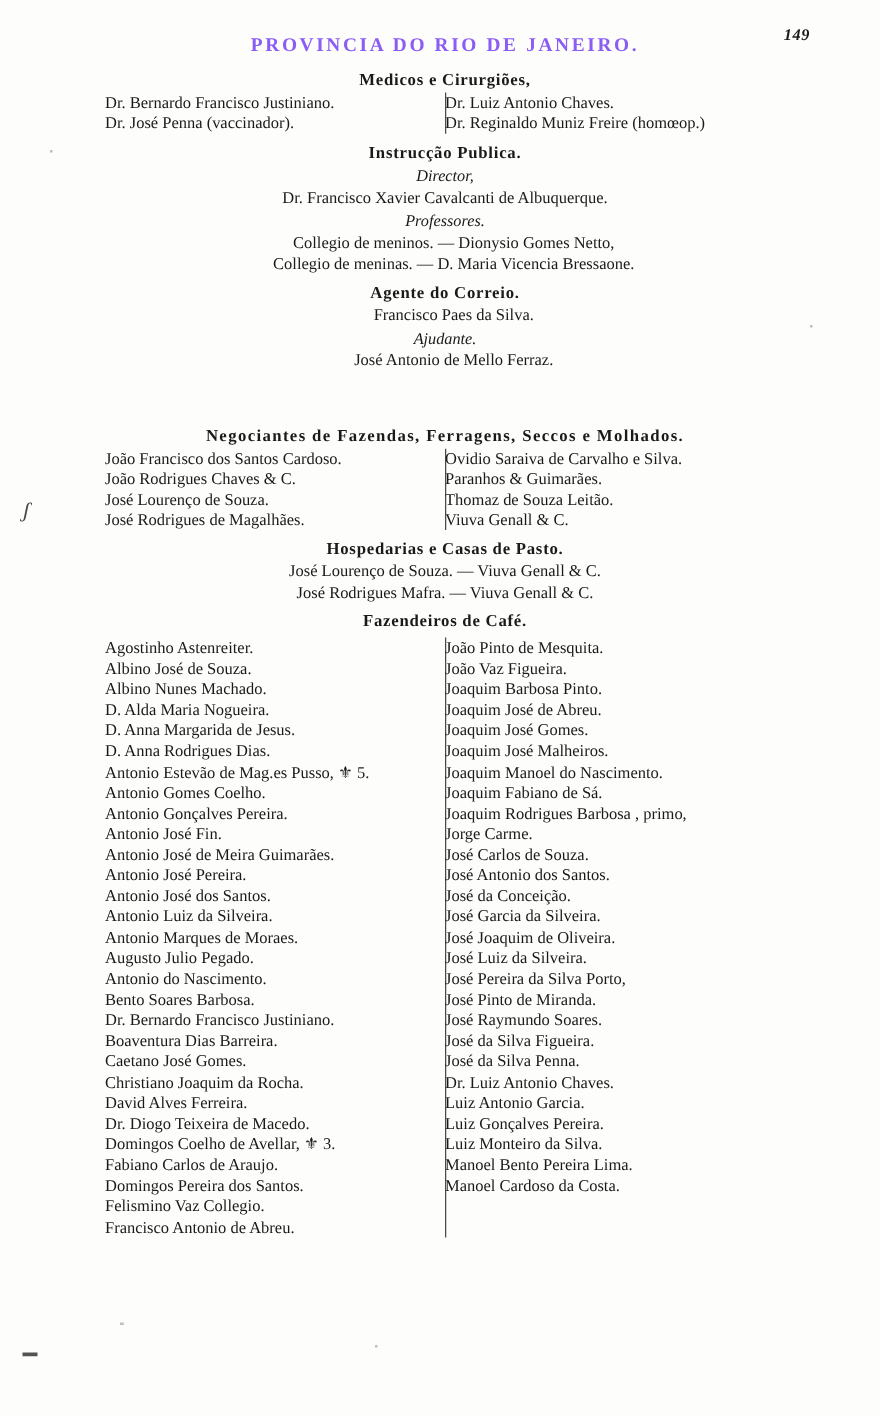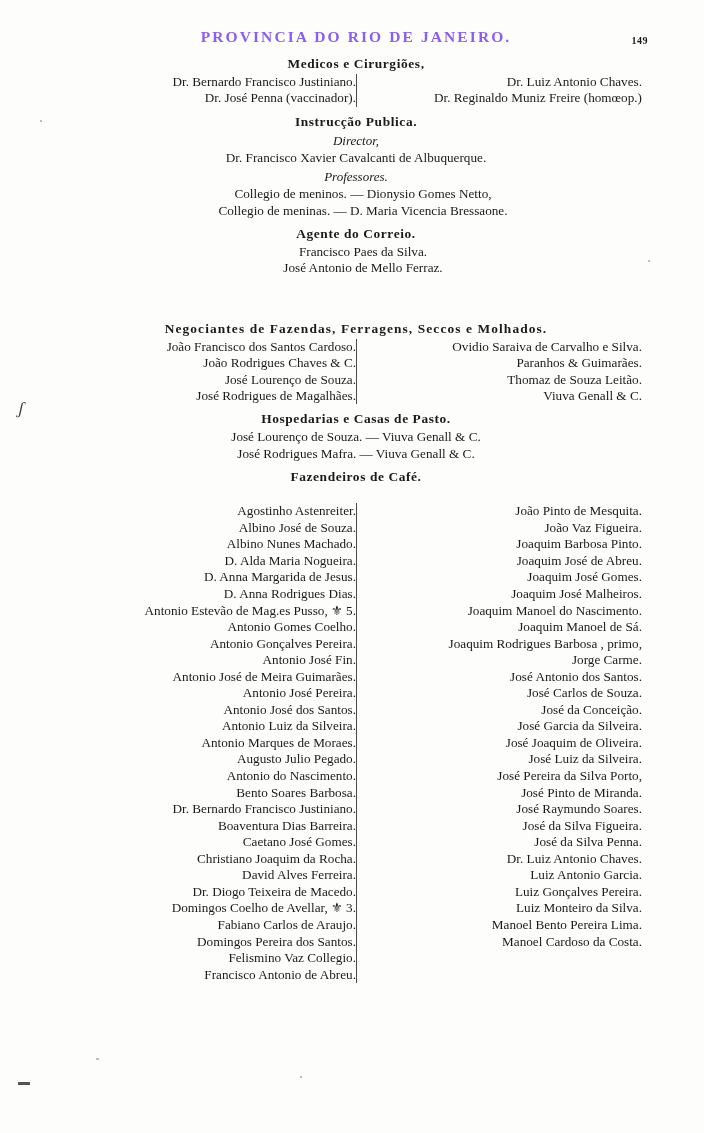--- a/index.html
+++ b/index.html
@@ -43,24 +43,25 @@
   }
   .running-head .ttl {
     font-weight: bold;
     font-size: 15.5px;
     letter-spacing: 2.1px;
     color: #8b5cf6;
   }
   .running-head .pg {
     position: absolute;
     right: -6px;
-    bottom: 0;
+    bottom: 10px;
     font-weight: bold;
-    font-size: 10px;
+    font-size: 13px;
     letter-spacing: .5px;
+    font-style: italic;
   }
   .sec-head {
     text-align: center;
     font-weight: bold;
     font-size: 13.4px;
     letter-spacing: .6px;
     margin: 7px 0 2px 0;
   }
   .sec-head.wide {
     letter-spacing: 1.1px;
@@ -78,48 +79,46 @@
     white-space: nowrap;
   }
   .indent {
     padding-left: 14px;
     text-align: center;
   }
   .twocol {
     position: relative;
     display: flex;
     margin-top: 1px;
-    text-align: right;
   }
   .twocol .col {
     flex: 0 0 50%;
     box-sizing: border-box;
   }
   .twocol .col.left {
     padding-left: 14px;
   }
   .twocol .col.right {
-    padding-left: 10px;
   }
   .rule {
     position: absolute;
     top: 0;
     bottom: 0;
     left: 50%;
     width: 1px;
     background: #2a2a2a;
     opacity: .85;
   }
   .centered-line {
     text-align: center;
     font-size: 13.2px;
     line-height: 16.4px;
   }
   .big-list {
-    margin-top: 18px;
+    margin-top: 5px;
   }
   .big-list .line {
     font-size: 13.2px;
     line-height: 16.55px;
   }
   .left-mark {
     position: absolute;
     left: 18px;
     top: 398px;
     font-size: 18px;
@@ -172,20 +171,21 @@
     <div class="sub-ital">Director,</div>
     <div class="centered-line">Dr. Francisco Xavier Cavalcanti de Albuquerque.</div>
 
     <div class="sub-ital">Professores.</div>
     <div class="line indent">Collegio de meninos. — Dionysio Gomes Netto,</div>
     <div class="line indent">Collegio de meninas. — D. Maria Vicencia Bressaone.</div>
 
     <div class="sec-head">Agente do Correio.</div>
     <div class="line indent">Francisco Paes da Silva.</div>
 
+    <div class="sub-ital">Ajudante.</div>
     <div class="line indent">José Antonio de Mello Ferraz.</div>
 
     <div class="sec-head wide">Negociantes de Fazendas, Ferragens, Seccos e Molhados.</div>
     <div class="twocol">
       <div class="rule"></div>
       <div class="col left">
         <div class="line">João Francisco dos Santos Cardoso.</div>
         <div class="line">João Rodrigues Chaves &amp; C.</div>
         <div class="line">José Lourenço de Souza.</div>
         <div class="line">José Rodrigues de Magalhães.</div>
@@ -238,25 +238,25 @@
         <div class="line">Francisco Antonio de Abreu.</div>
       </div>
       <div class="col right">
         <div class="line">João Pinto de Mesquita.</div>
         <div class="line">João Vaz Figueira.</div>
         <div class="line">Joaquim Barbosa Pinto.</div>
         <div class="line">Joaquim José de Abreu.</div>
         <div class="line">Joaquim José Gomes.</div>
         <div class="line">Joaquim José Malheiros.</div>
         <div class="line">Joaquim Manoel do Nascimento.</div>
-        <div class="line">Joaquim Manoel de Sá.</div>
+        <div class="line">Joaquim Fabiano de Sá.</div>
         <div class="line">Joaquim Rodrigues Barbosa , primo,</div>
         <div class="line">Jorge Carme.</div>
+        <div class="line">José Carlos de Souza.</div>
         <div class="line">José Antonio dos Santos.</div>
-        <div class="line">José Carlos de Souza.</div>
         <div class="line">José da Conceição.</div>
         <div class="line">José Garcia da Silveira.</div>
         <div class="line">José Joaquim de Oliveira.</div>
         <div class="line">José Luiz da Silveira.</div>
         <div class="line">José Pereira da Silva Porto,</div>
         <div class="line">José Pinto de Miranda.</div>
         <div class="line">José Raymundo Soares.</div>
         <div class="line">José da Silva Figueira.</div>
         <div class="line">José da Silva Penna.</div>
         <div class="line">Dr. Luiz Antonio Chaves.</div>

